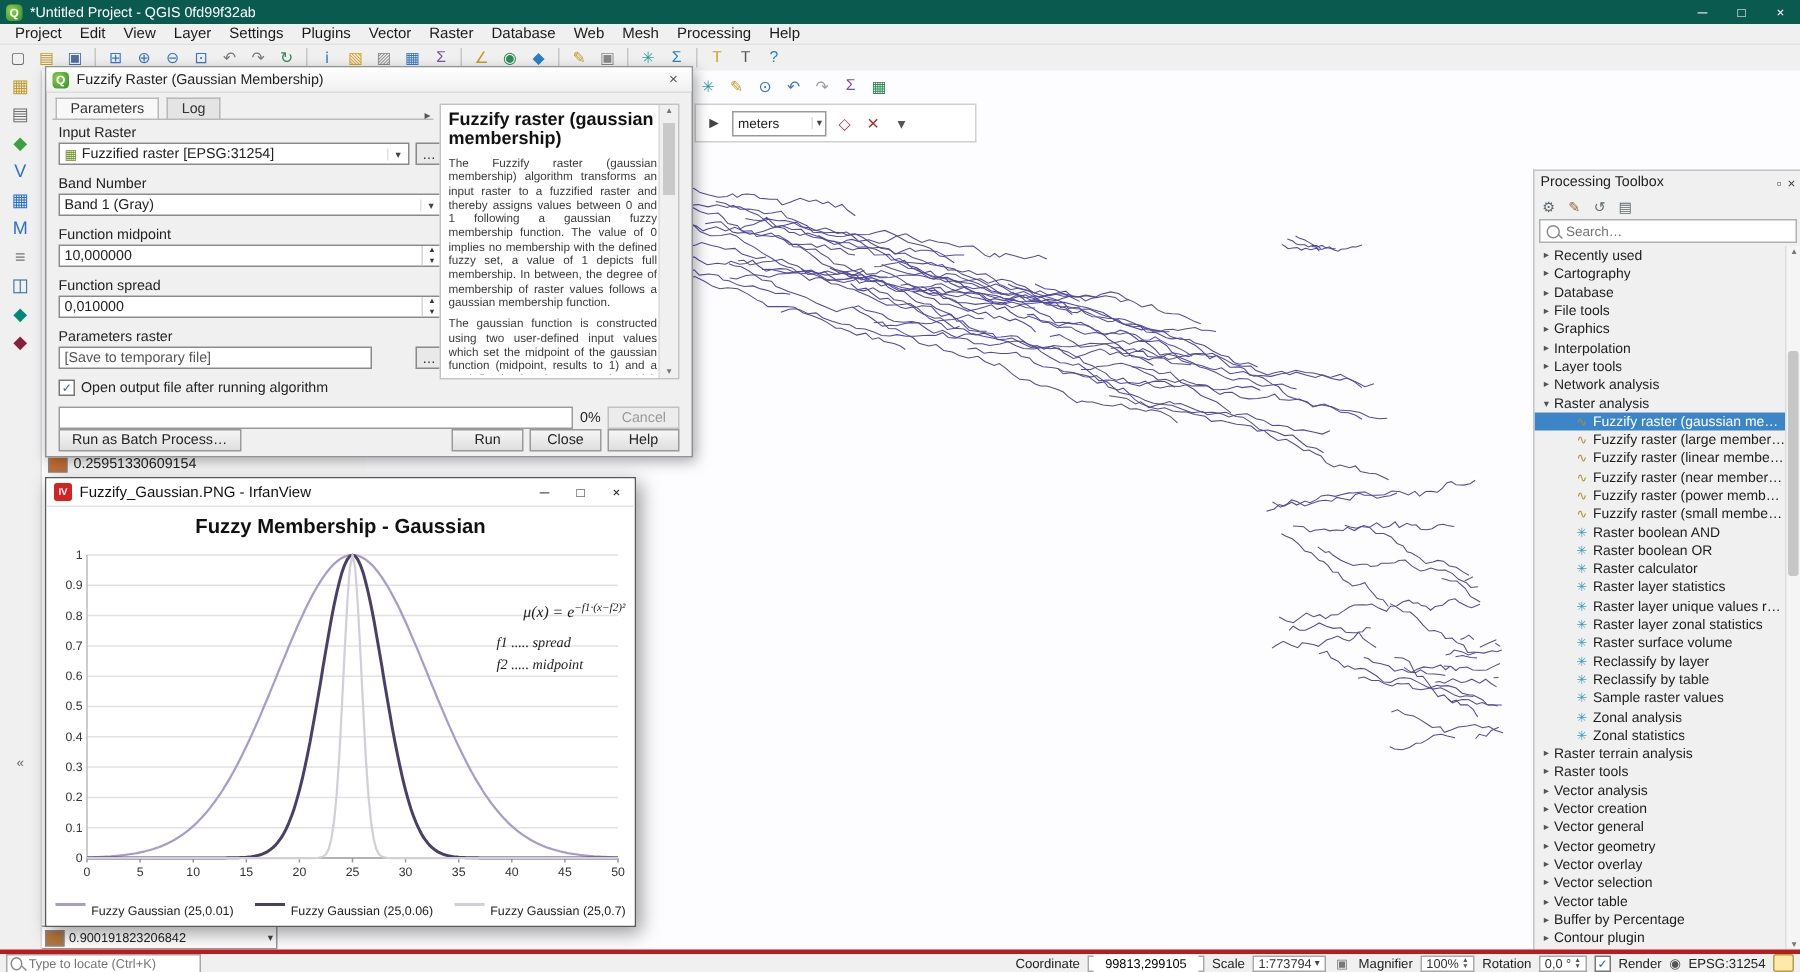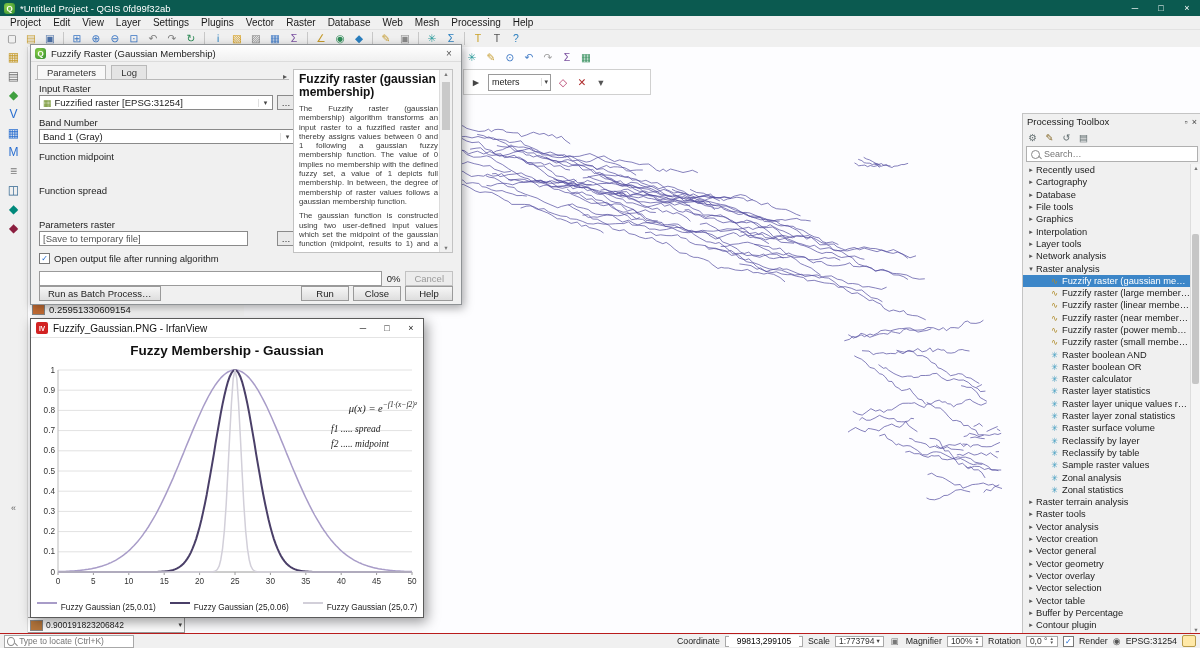--- a/index.html
+++ b/index.html
@@ -116,21 +116,21 @@
   .iv-content{position:absolute;left:0;top:19px;right:0;bottom:0;background:#fff;}
   .chart-title{position:absolute;left:0;top:5px;width:100%;text-align:center;font-size:13.5px;font-weight:bold;color:#111;}
   .formula{position:absolute;right:6px;top:62px;font-family:"Liberation Serif",serif;font-style:italic;
            font-size:10.5px;color:#222;white-space:nowrap;}
   .formula sup{font-size:7.5px;}
   .fnote{position:absolute;left:300px;font-family:"Liberation Serif",serif;font-style:italic;font-size:9.5px;color:#222;}
   .legend{position:absolute;left:0;right:0;top:264px;display:flex;justify-content:center;gap:14px;font-size:8.3px;color:#222;}
   .lentry{display:flex;align-items:flex-start;}
   .lswatch{width:20px;height:2px;display:inline-block;margin-right:4px;}
   
-  .status{left:0;bottom:0;width:1200px;height:15px;background:#f0f0f0;border-top:1px solid #b91c1c;
+  .status{left:0;bottom:0;width:1200px;height:15px;background:#f0f0f0;border-top:3px solid #b91c1c;
           display:flex;align-items:center;font-size:9px;color:#333;gap:5px;padding:0 4px;z-index:30;box-sizing:border-box;}
   .loc{display:flex;align-items:center;border:1px solid #a8a8a8;background:#fff;height:11px;width:128px;}
   .loc input{border:none;outline:none;font-size:8.5px;width:100%;padding:0 2px;color:#666;
              font-family:"Liberation Sans",sans-serif;background:transparent;}
   .grow{flex:1;}
   .slabel{font-size:8.8px;color:#222;}
   .sbox{height:11px;border:1px solid #a8a8a8;background:#fff;display:flex;align-items:center;padding:0 3px;font-size:8.5px;gap:2px;box-sizing:border-box;}
   .sbox input{border:none;outline:none;width:66px;font-size:8.5px;text-align:center;
               font-family:"Liberation Sans",sans-serif;}
   .sbox .dd{font-size:6.5px;color:#444;}
@@ -554,22 +554,36 @@
     </div>
     <div class="dots" style="left:246px;top:50px;">…</div>
 
     <span class="flabel" style="left:8px;top:72px;">Band Number</span>
     <div class="combo" style="left:8px;top:84px;width:256px;">
       <span>Band 1 (Gray)</span>
       <span class="dd">▾</span>
     </div>
 
     <span class="flabel" style="left:8px;top:106px;">Function midpoint</span>
+    <div class="spin" style="left:8px;top:118px;width:256px;">
+      <span>10,000000</span>
+      <span class="spinbtns">
+          <span>▲</span>
+          <span>▼</span>
+        </span>
+    </div>
 
     <span class="flabel" style="left:8px;top:140px;">Function spread</span>
+    <div class="spin" style="left:8px;top:152px;width:256px;">
+      <span>0,010000</span>
+      <span class="spinbtns">
+          <span>▲</span>
+          <span>▼</span>
+        </span>
+    </div>
 
     <span class="flabel" style="left:8px;top:174px;">Parameters raster</span>
     <div class="tinput" style="left:8px;top:186px;width:209px;color:#555;text-align:center;">
       <span>[Save to temporary file]</span>
     </div>
     <div class="dots" style="left:246px;top:186px;">…</div>
 
     <div class="cbrow" style="left:8px;top:208px;">
       <span class="cb">✓</span>
       <span>Open output file after running algorithm</span>

